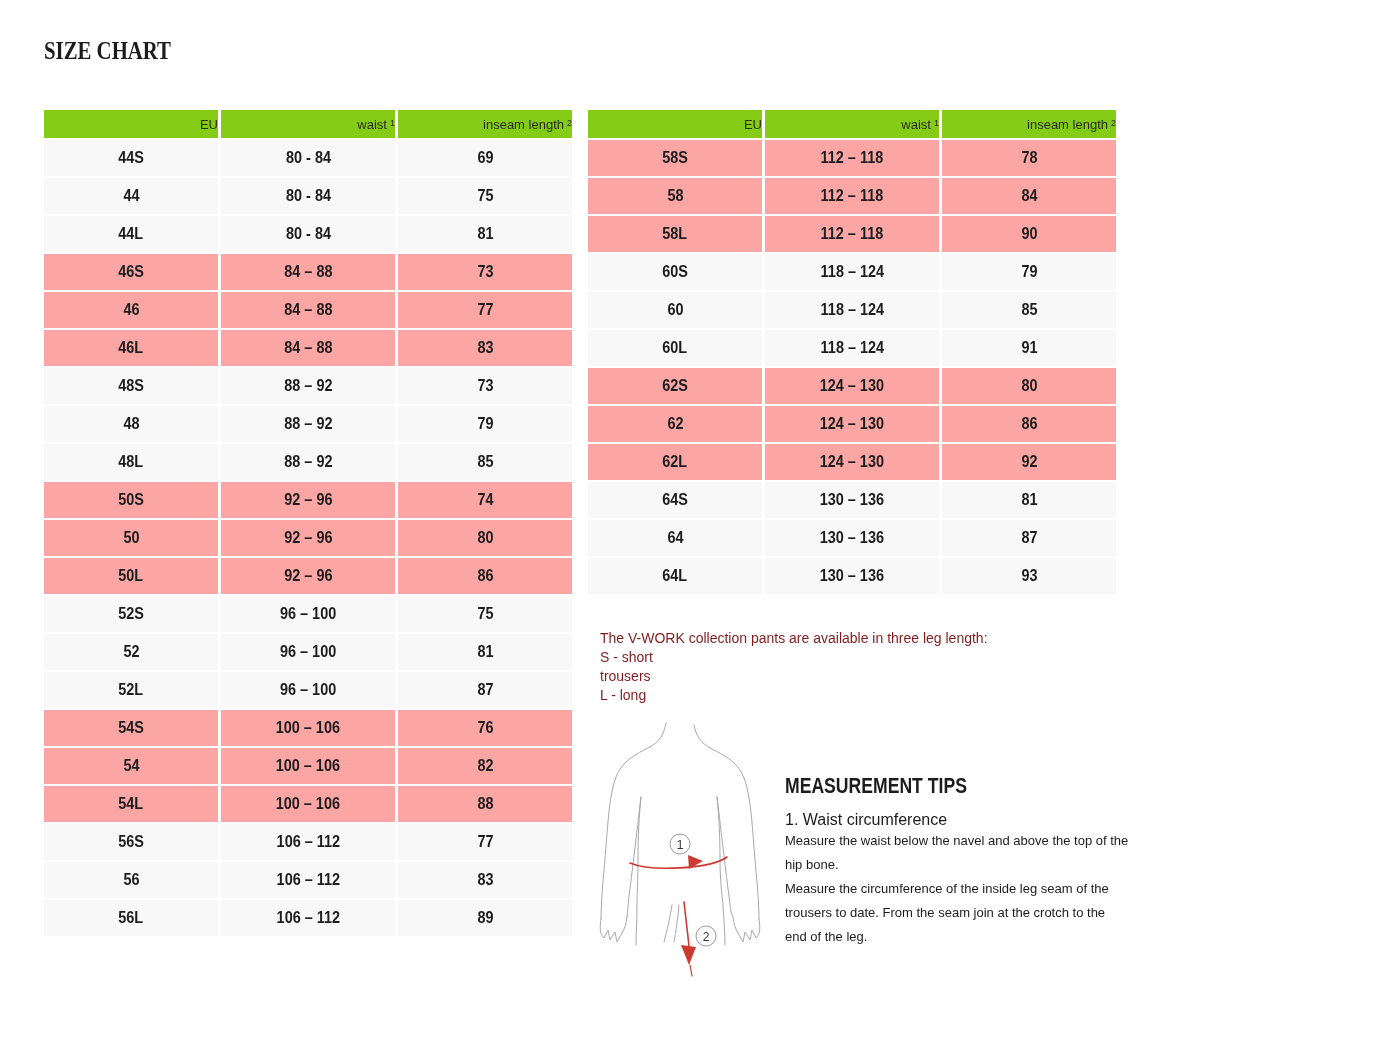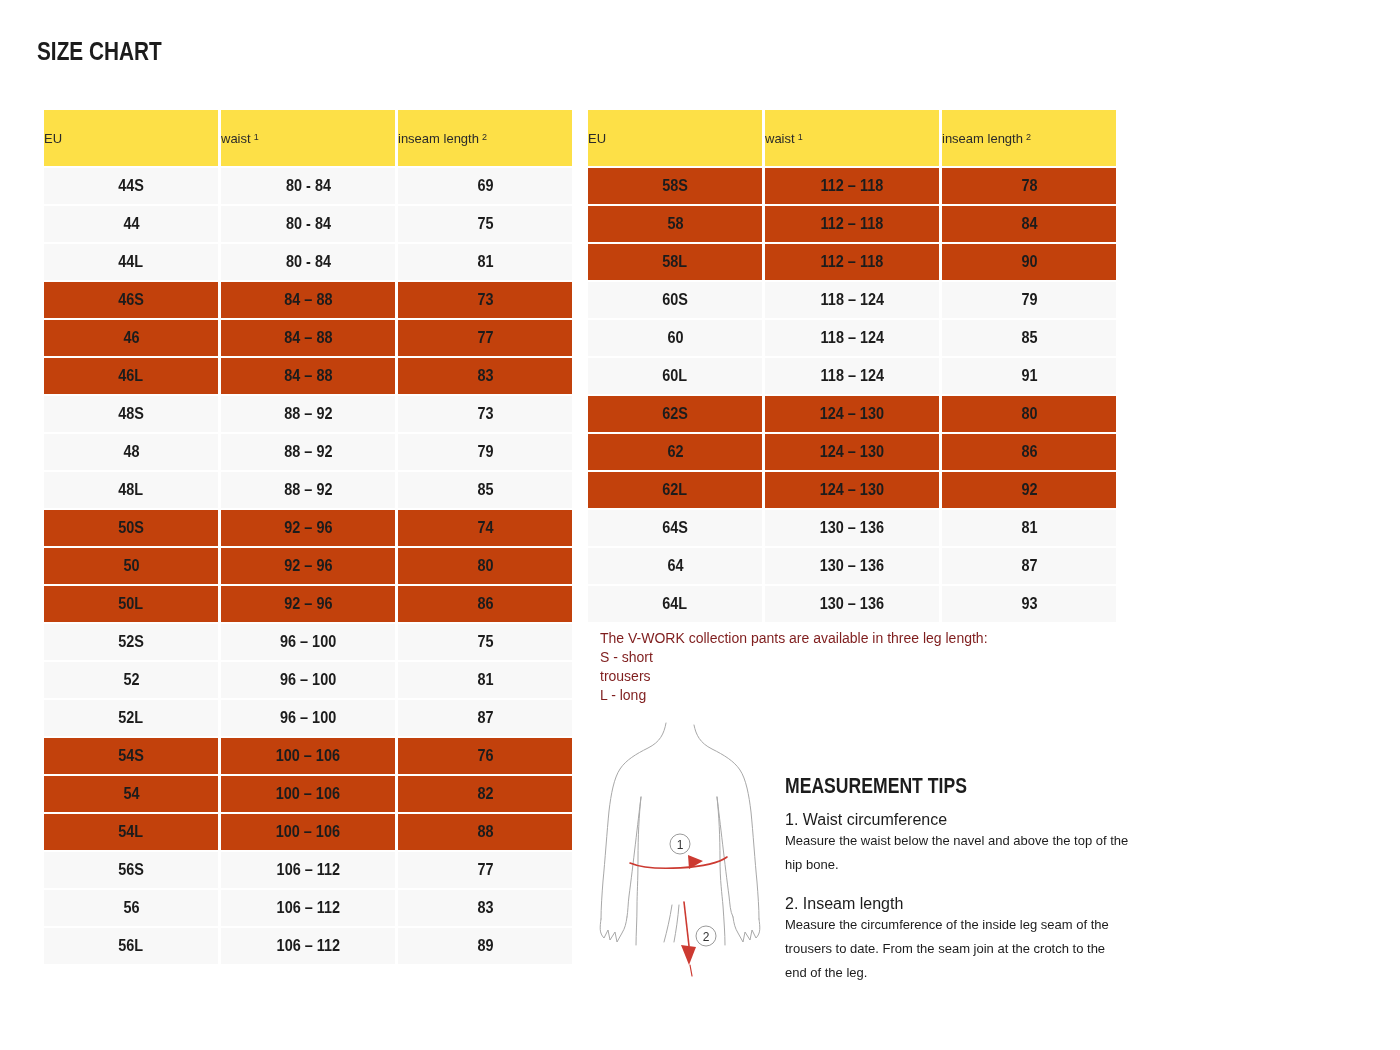--- a/index.html
+++ b/index.html
@@ -7,45 +7,45 @@
     position:relative;
     width:1400px;height:1050px;
     background:#ffffff;
     font-family:"Liberation Sans","DejaVu Sans",sans-serif;
     color:#1c1c1c;
     overflow:hidden;
   }
   
   .cond{display:inline-block;transform:scaleX(0.85);transform-origin:50% 50%;white-space:nowrap;}
   .cond-l{display:inline-block;transform:scaleX(0.8);transform-origin:0 50%;white-space:nowrap;}
-  .title-block{position:absolute;left:37px;top:36px;}
+  .title-block{position:absolute;left:44px;top:36px;font-family:Liberation Serif, serif;}
   .title-block h1{margin:0;font-size:26px;font-weight:bold;letter-spacing:0;}
   .title-block h2{margin:4px 0 0 0;font-size:18px;font-weight:bold;}
   
   .sizetable{
     position:absolute;top:110px;width:528px;
     display:grid;grid-template-columns:repeat(3,1fr);
     column-gap:3px;row-gap:2px;
   }
   .t-left{left:44px;}
   .t-right{left:588px;}
   .th{
-    background:#fde047;height:56px;
-    display:flex;align-items:center;justify-content:flex-start;
+    background:#84cc16;height:28px;
+    display:flex;align-items:center;justify-content:flex-end;
     font-size:13px;color:#2a2a2a;
   }
   .th sup{font-size:9px;margin-left:3px;position:relative;top:-1px;}
   .tbody{display:contents;}
   .trow{display:contents;}
   .td{
     background:#f8f8f8;height:36px;
     display:flex;align-items:center;justify-content:center;
     font-size:17px;font-weight:bold;color:#1c1c1c;
   }
-  .trow.shade .td{background:#c2410c;}
+  .trow.shade .td{background:#fca5a5;}
   
   .leg-note{position:absolute;left:600px;top:629px;font-size:14px;line-height:19px;color:#7f1d1d;}
   
   .figure{position:absolute;left:596px;top:716px;}
   
   .tips{position:absolute;left:785px;top:726px;width:345px;margin-top:47px;}
   .tips h3{margin:0 0 12px 0;font-size:22px;font-weight:bold;}
   .tips .tip-title{font-size:16px;line-height:18px;margin:0;}
   .tips .tip-body{font-size:13px;line-height:24px;margin:0 0 0 0;}
   .tips .tip2{margin-top:18px;}
@@ -336,17 +336,16 @@
     <g>
       <circle cx="110" cy="220" r="10" fill="#ffffff" stroke="#9a9a9a" stroke-width="1"></circle>
       <text x="110" y="224.5" text-anchor="middle" font-size="12" fill="#333333" font-family="Liberation Sans, sans-serif">2</text>
     </g>
   </svg>
 
   <div class="tips">
     <h3><span class="cond-l">MEASUREMENT TIPS</span></h3>
     <p class="tip-title">1. Waist circumference</p>
     <p class="tip-body">Measure the waist below the navel and above the top of the hip bone.</p>
-    <p class="tip-title tip2">2. Inseam length</p>
     <p class="tip-body">Measure the circumference of the inside leg seam of the trousers to date. From the seam join at the crotch to the end of the leg.</p>
   </div>
 
 </div>
 
 </body></html>

